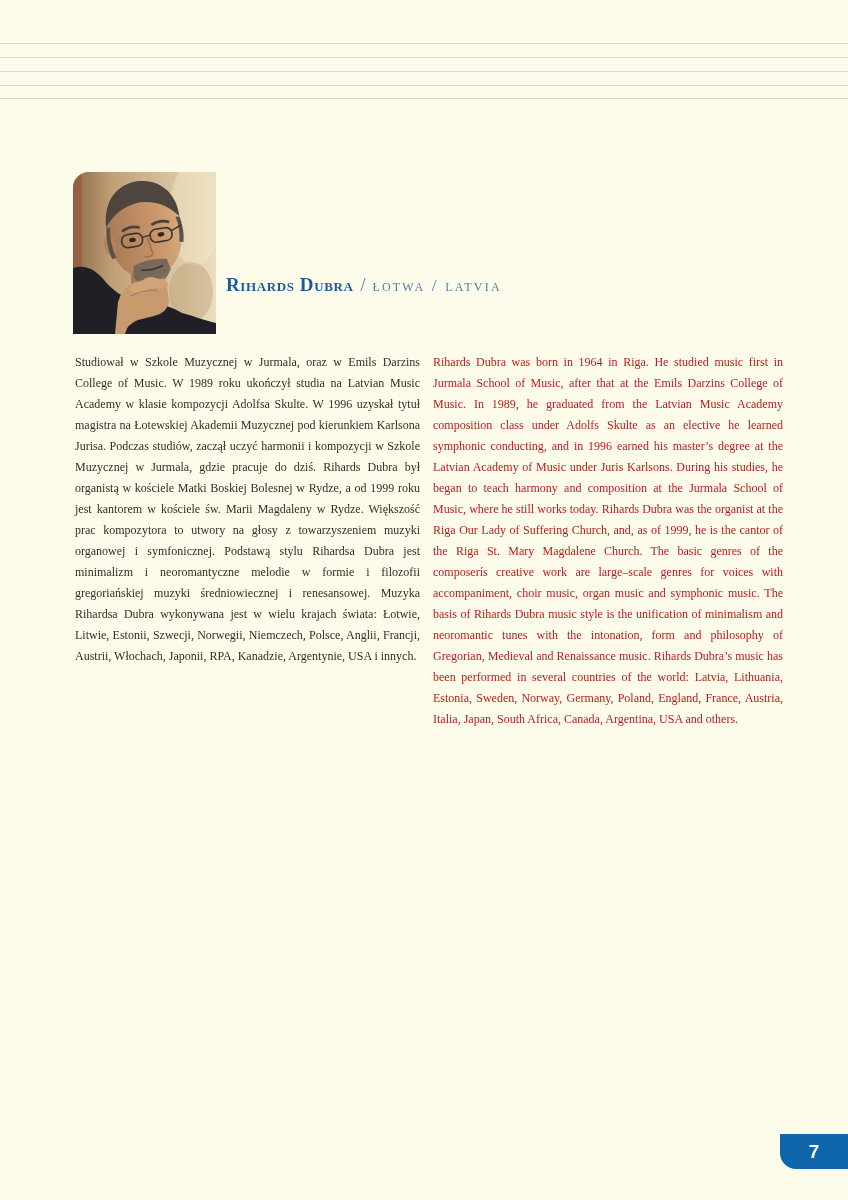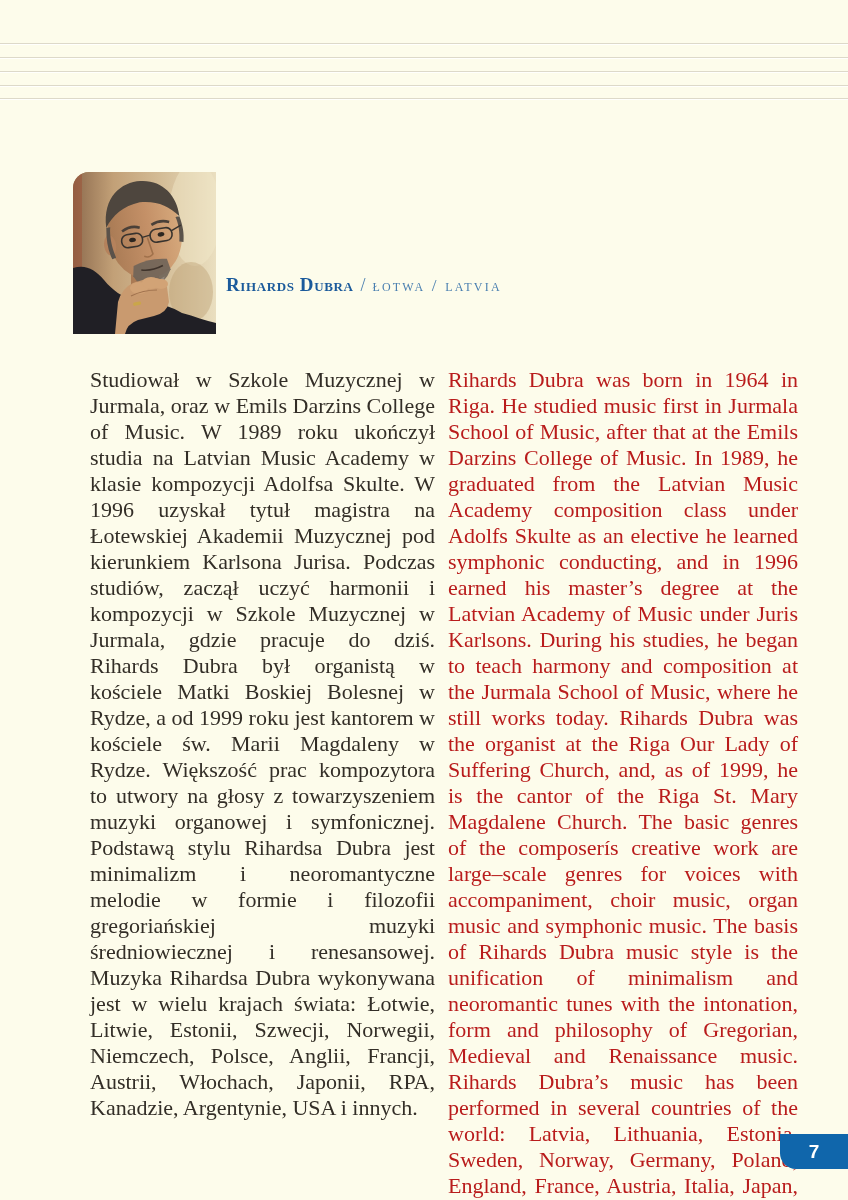--- a/index.html
+++ b/index.html
@@ -55,23 +55,23 @@
   .heading .countries {
     font-size: 17px;
     color: #4a7fb0;
     letter-spacing: 2.2px;
   }
 
   
   .bio-col {
     position: absolute; top: 350px;
     text-align: justify;
-    font-size: 22px;
-    line-height: 26px;
-    margin: 17px;
+    font-size: 12px;
+    line-height: 21px;
+    margin: 2px;
   }
   .bio-col.polish {
     left: 73px; width: 345px;
     color: #332e27;
   }
   .bio-col.english {
     left: 431px; width: 350px;
     color: #b91c1c;
   }
 

